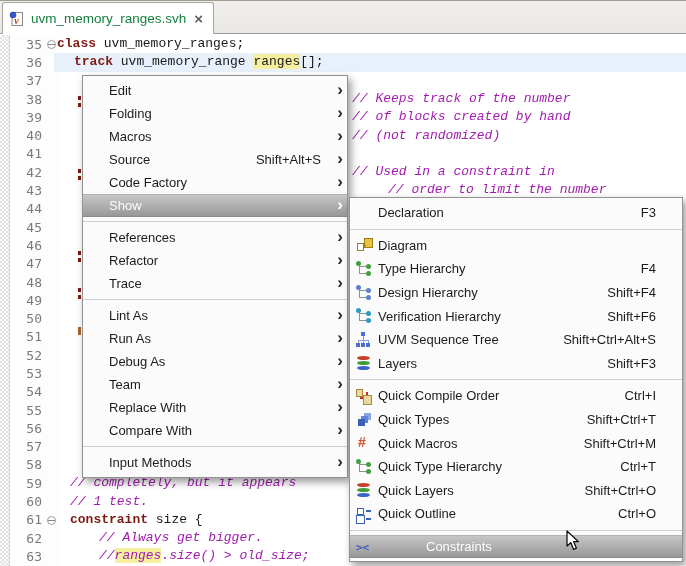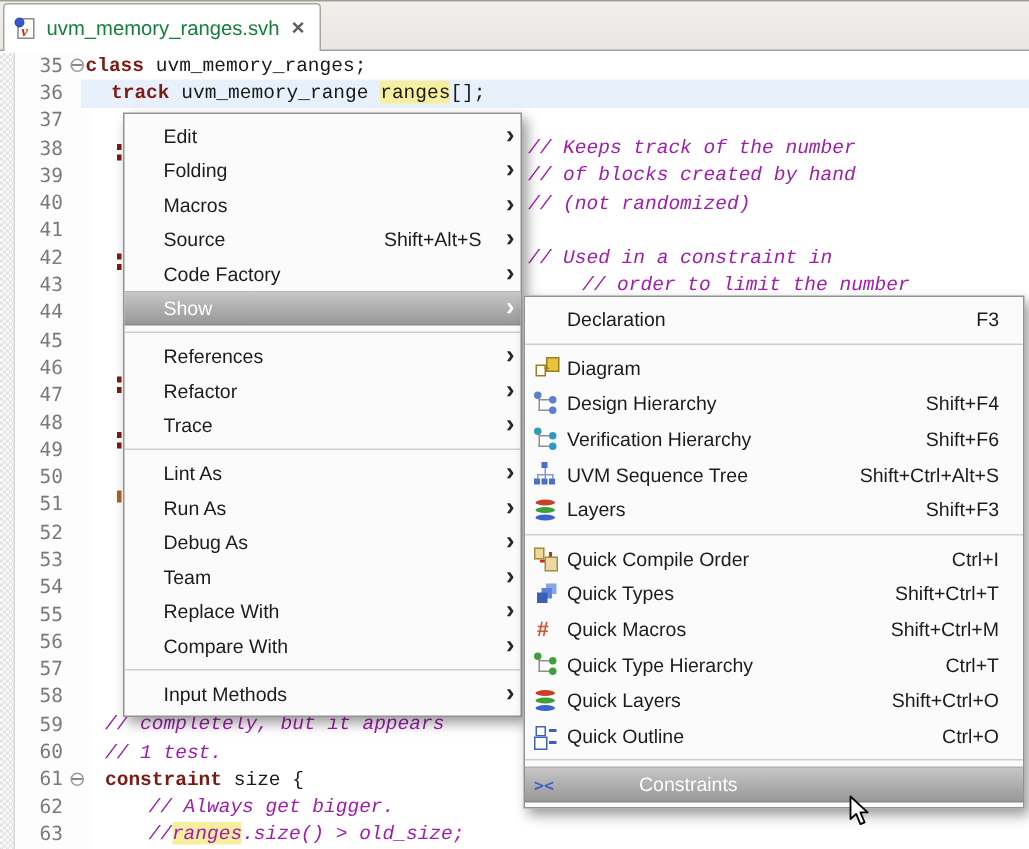--- a/index.html
+++ b/index.html
@@ -37,21 +37,21 @@
   .hl{background:#f6ef9e;}
   .speck{position:absolute;width:3px;background:#7d1a13;z-index:5;}
 
   
   .menu{position:absolute;background:#fbfbfb;border:1px solid #929292;box-sizing:border-box;
         padding:3px 0;box-shadow:3px 4px 8px rgba(0,0,0,.40);}
   .menu-main{left:82px;top:75px;width:266px;z-index:10;}
   .menu-sub{left:349px;top:197px;width:334px;z-index:20;}
   .mrow{display:flex;align-items:center;font-size:13px;color:#1c1c1c;cursor:default;}
   .menu-main .mrow{height:23px;padding:0 4px 0 26px;}
-  .menu-sub  .mrow{height:23.6px;padding:0 8px 0 6px;}
+  .menu-sub  .mrow{height:23.6px;padding:0 18px 0 6px;}
   .mrow[data-sep]{height:9px;padding:0;position:relative;}
   .mrow[data-sep]::before{content:"";position:absolute;left:0;right:0;top:4px;height:1px;background:#cfcfcf;}
   .mrow[data-state="selected"]{background:linear-gradient(#c6c6c6,#989898);
         border-top:1px solid #b2b2b2;border-bottom:1px solid #8a8a8a;gap:48px;}
   .menu-main .mrow[data-state="selected"]{height:21px;}
   .menu-sub  .mrow[data-state="selected"]{height:21.6px;}
   .mrow[data-state="selected"] .mlabel{color:#fdfdfd;}
   .mrow[data-state="selected"] .marr[data-arrow]::before{color:#fdfdfd;}
   .mlabel{flex:1;white-space:nowrap;}
   .msc{white-space:nowrap;margin-right:8px;color:#1c1c1c;}
@@ -436,20 +436,25 @@
         
         
       </div>
 
       <div class="mrow">
         <span class="mi" data-icon="diagram"></span>
         <span class="mlabel">Diagram</span>
         <span class="msc"></span>
       </div>
 
+      <div class="mrow">
+        <span class="mi" data-icon="hier-green"></span>
+        <span class="mlabel">Type Hierarchy</span>
+        <span class="msc">F4</span>
+      </div>
 
       <div class="mrow">
         <span class="mi" data-icon="hier-blue"></span>
         <span class="mlabel">Design Hierarchy</span>
         <span class="msc">Shift+F4</span>
       </div>
 
       <div class="mrow">
         <span class="mi" data-icon="hier-verif"></span>
         <span class="mlabel">Verification Hierarchy</span>

